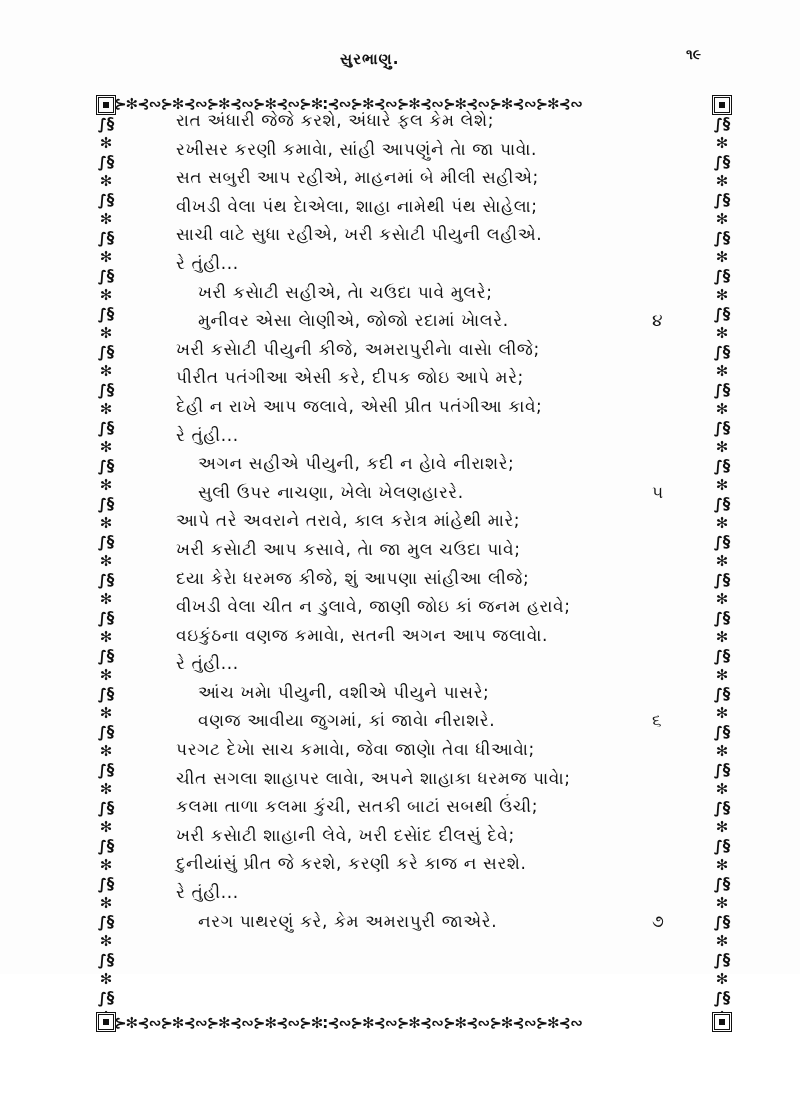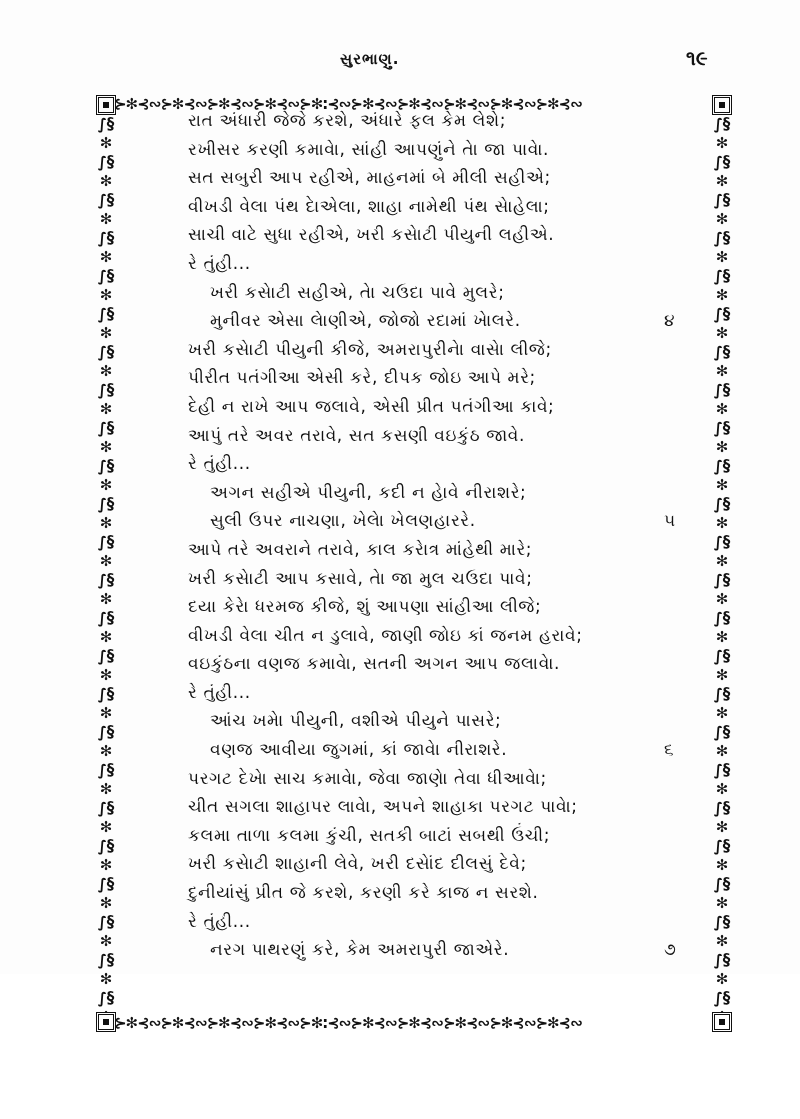--- a/index.html
+++ b/index.html
@@ -1,35 +1,35 @@
 <!DOCTYPE html>
 <html><head>
 <meta charset="utf-8">
 <style>
   html, body { margin:0; padding:0; background:#ffffff; }
   body { width:800px; height:1119px; position:relative; overflow:hidden;
          font-family:"DejaVu Sans", sans-serif; color:#111; }
   .page { position:absolute; left:0; top:0; width:800px; height:974px; background:#fdfdfd;padding-left:18px; }
   .running-head { position:absolute; top:50px; left:0; width:800px; height:24px; }
   .running-title { position:absolute; left:340px; top:0; font-size:15px; font-weight:bold; letter-spacing:1px; }
-  .page-number { position:absolute; left:686px; top:-4px; font-size:20px; font-weight:bold; }
+  .page-number { position:absolute; left:686px; top:-4px; font-size:14px; font-weight:bold; }
   .frame { position:absolute; left:96px; top:95px; width:636px; height:937px; }
   .border-h { position:absolute; left:18px; right:18px; height:18px; overflow:hidden; white-space:nowrap;
               font-size:15px; line-height:18px; letter-spacing:-1px; font-weight:bold; color:#111; }
   .border-top { top:0; }
   .border-bottom { bottom:0; }
   .border-v { position:absolute; top:20px; bottom:20px; width:20px; overflow:hidden;
               font-size:15px; line-height:19px; text-align:center; font-weight:bold; color:#111;
               word-break:break-all; }
   .border-left { left:0; }
   .border-right { right:0; }
   .corner { position:absolute; width:20px; height:20px; border:3px double #111; box-sizing:border-box; }
   .corner::after { content:""; position:absolute; left:4px; top:4px; width:6px; height:6px; background:#111; }
   .c-tl { left:0; top:0; } .c-tr { right:0; top:0; } .c-bl { left:0; bottom:0; } .c-br { right:0; bottom:0; }
-  .body-text { position:absolute; left:188px; top:106px; width:500px; }
+  .body-text { position:absolute; left:176px; top:106px; width:500px; }
   .line { position:relative; height:28.6px; line-height:28.6px; font-size:17px; white-space:nowrap; letter-spacing:0.6px; }
   .line.indent { padding-left:22px; }
   .line.refrain { text-align:left; padding-left:0; width:380px; }
   .verse-num { position:absolute; left:476px; top:0; font-size:17px; }
 </style>
 </head>
 <body>
 
 <div class="page">
 
@@ -54,33 +54,32 @@
       <div class="line"><span>રખીસર કરણી કમાવેા, સાંહી આપણુંને તેા જા પાવેા.</span></div>
       <div class="line"><span>સત સબુરી આપ રહીએ, માહનમાં બે મીલી સહીએ;</span></div>
       <div class="line"><span>વીખડી વેલા પંથ દેાએલા, શાહા નામેથી પંથ સેાહેલા;</span></div>
       <div class="line"><span>સાચી વાટે સુધા રહીએ, ખરી કસેાટી પીયુની લહીએ.</span></div>
       <div class="line refrain"><span>રે તુંહી...</span></div>
       <div class="line indent"><span>ખરી કસેાટી સહીએ, તેા ચઉદા પાવે મુલરે;</span></div>
       <div class="line indent"><span>મુનીવર એસા લેાણીએ, જોજો રદામાં ખેાલરે.</span><span class="verse-num">૪</span></div>
       <div class="line"><span>ખરી કસેાટી પીયુની કીજે, અમરાપુરીનેા વાસેા લીજે;</span></div>
       <div class="line"><span>પીરીત પતંગીઆ એસી કરે, દીપક જોઇ આપે મરે;</span></div>
       <div class="line"><span>દેહી ન રાખે આપ જલાવે, એસી પ્રીત પતંગીઆ કાવે;</span></div>
-      <div class="line"><span>આપું તરે અવર તરાવે, સત કસણી વઇકુંઠ જાવે.</span></div>
       <div class="line refrain"><span>રે તુંહી...</span></div>
       <div class="line indent"><span>અગન સહીએ પીયુની, કદી ન હેાવે નીરાશરે;</span></div>
       <div class="line indent"><span>સુલી ઉપર નાચણા, ખેલેા ખેલણહારરે.</span><span class="verse-num">૫</span></div>
       <div class="line"><span>આપે તરે અવરાને તરાવે, કાલ કરેાત્ર માંહેથી મારે;</span></div>
       <div class="line"><span>ખરી કસેાટી આપ કસાવે, તેા જા મુલ ચઉદા પાવે;</span></div>
       <div class="line"><span>દયા કેરેા ધરમજ કીજે, શું આપણા સાંહીઆ લીજે;</span></div>
       <div class="line"><span>વીખડી વેલા ચીત ન ડુલાવે, જાણી જોઇ કાં જનમ હરાવે;</span></div>
       <div class="line"><span>વઇકુંઠના વણજ કમાવેા, સતની અગન આપ જલાવેા.</span></div>
       <div class="line refrain"><span>રે તુંહી...</span></div>
       <div class="line indent"><span>આંચ ખમેા પીયુની, વશીએ પીયુને પાસરે;</span></div>
       <div class="line indent"><span>વણજ આવીયા જુગમાં, કાં જાવેા નીરાશરે.</span><span class="verse-num">૬</span></div>
       <div class="line"><span>પરગટ દેખેા સાચ કમાવેા, જેવા જાણેા તેવા ધીઆવેા;</span></div>
-      <div class="line"><span>ચીત સગલા શાહાપર લાવેા, અપને શાહાકા પરગટ પાવેા;</span></div>
+      <div class="line"><span>ચીત સગલા શાહાપર લાવેા, અપને શાહાકા ધરમજ પાવેા;</span></div>
       <div class="line"><span>કલમા તાળા કલમા કુંચી, સતકી બાટાં સબથી ઉંચી;</span></div>
       <div class="line"><span>ખરી કસેાટી શાહાની લેવે, ખરી દસેાંદ દીલસું દેવે;</span></div>
       <div class="line"><span>દુનીયાંસું પ્રીત જે કરશે, કરણી કરે કાજ ન સરશે.</span></div>
       <div class="line refrain"><span>રે તુંહી...</span></div>
       <div class="line indent"><span>નરગ પાથરણું કરે, કેમ અમરાપુરી જાએરે.</span><span class="verse-num">૭</span></div>
     </div>
 </div>
 
 </body></html>

